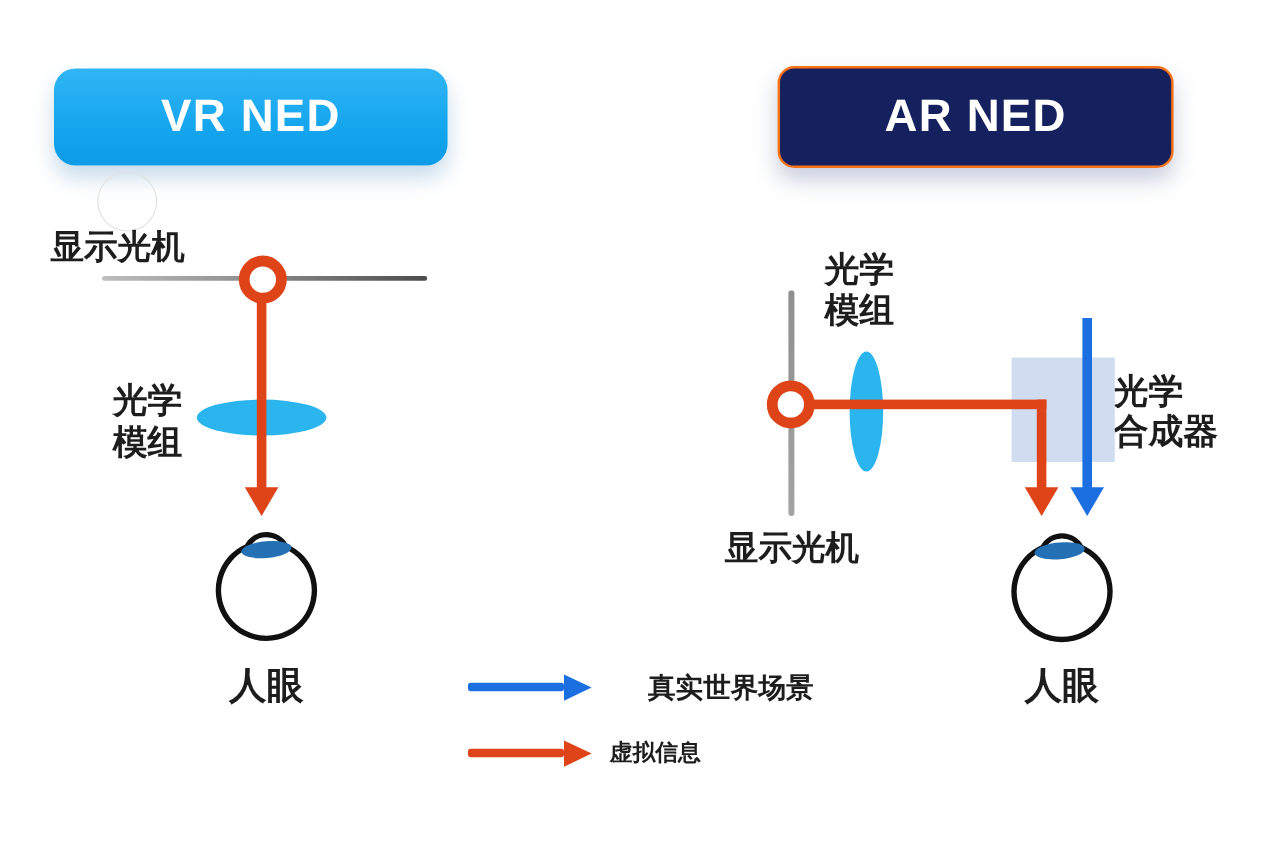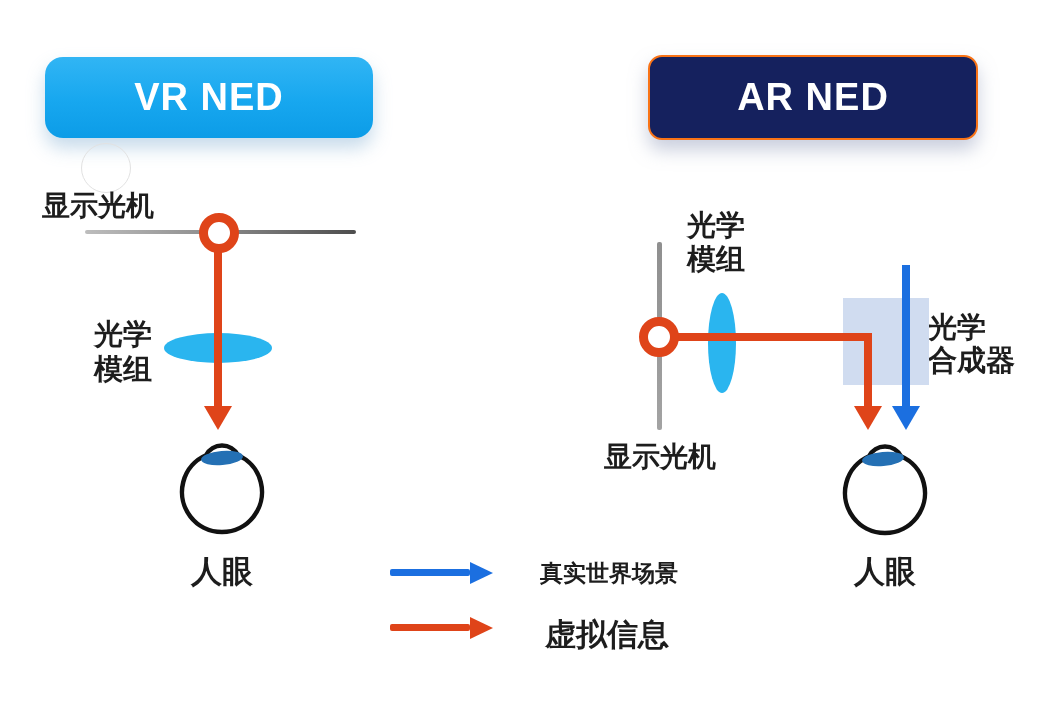--- a/index.html
+++ b/index.html
@@ -150,16 +150,16 @@
     <div class="abs lbl" style="left:825px;top:551px;width:120px;text-align:center;font-size:31px;">人眼</div>
   </div>
 
   <div>
     <div class="abs legend-shaft shaft-blue" style="left:390px;top:569px;width:80px;"></div>
     <div class="abs head-right blue" style="left:470px;top:562px;"></div>
     <div class="abs lbl" style="left:508px;top:558px;font-size:23px;margin-left:32px;">真实世界场景</div>
 
     <div class="abs legend-shaft shaft-red" style="left:390px;top:624px;width:80px;"></div>
     <div class="abs head-right" style="left:470px;top:617px;"></div>
-    <div class="abs lbl" style="left:508px;top:614px;font-size:31px;margin-left:37px;">虚拟信息</div>
+    <div class="abs lbl" style="left:508px;top:614px;font-size:19px;">虚拟信息</div>
   </div>
 
 </div>
 
 </body></html>

